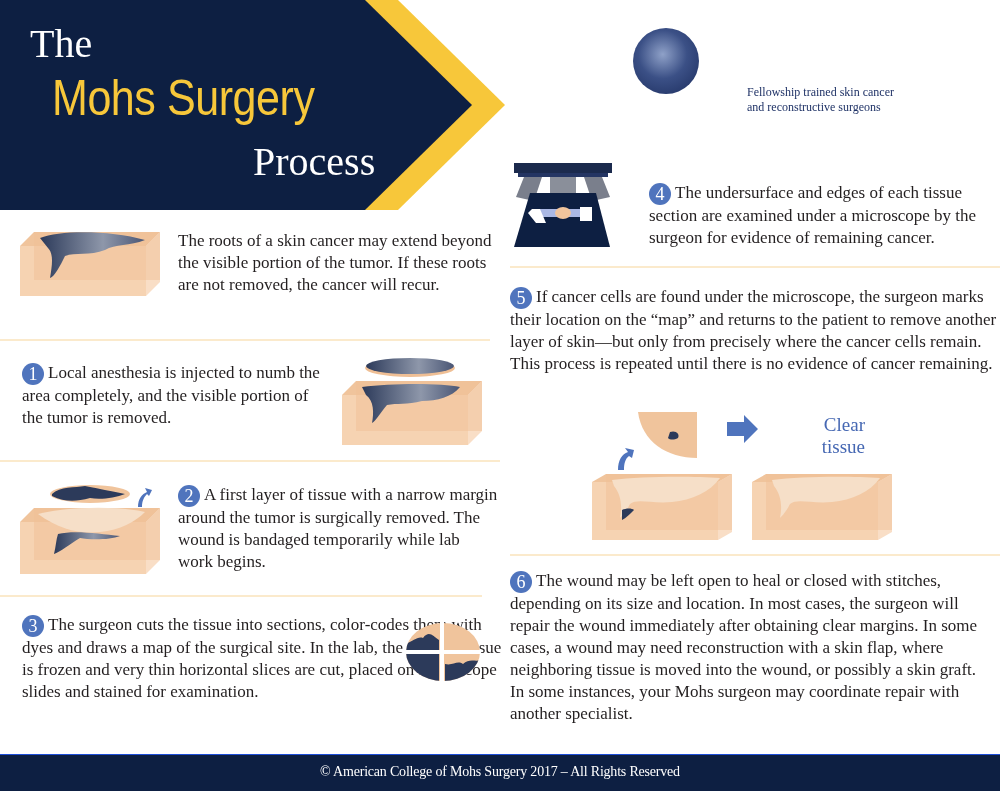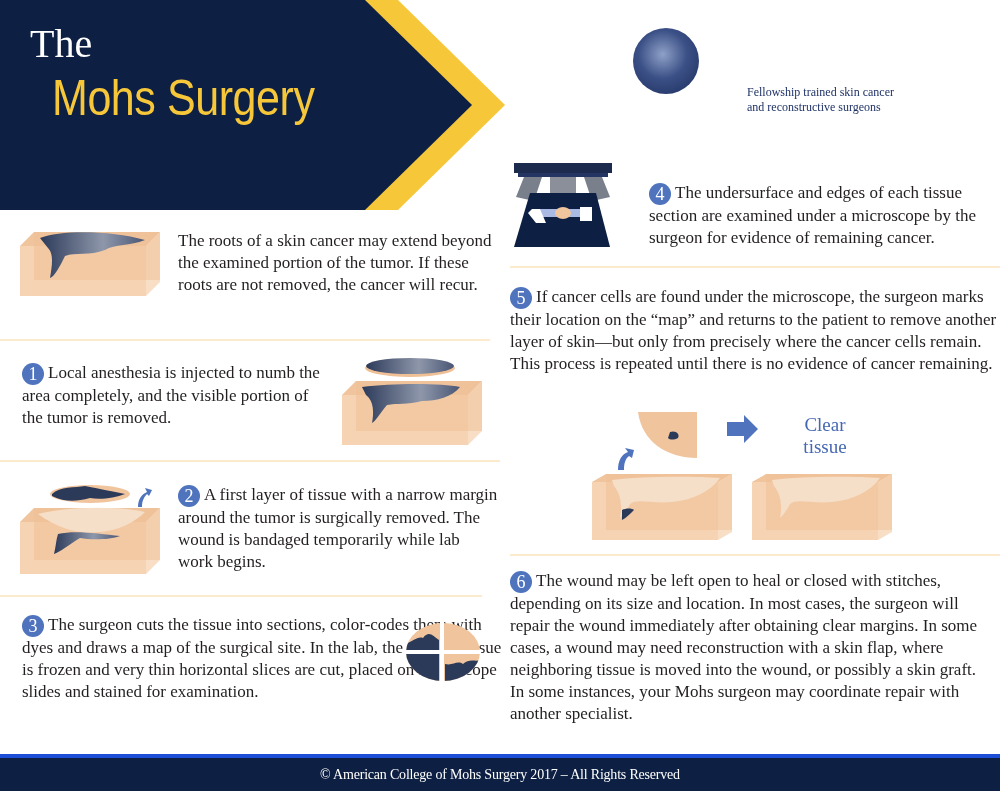--- a/index.html
+++ b/index.html
@@ -22,37 +22,38 @@
   .logo-name2 { top: 32px; }
   .logo-tag1, .logo-tag2 { position: absolute; left: 182px; font-family: "Liberation Serif", serif; color: #1f3266; font-size: 12px; line-height: 1; }
   .logo-tag1 { top: 58px; }
   .logo-tag2 { top: 73px; }
 
   .divider { position: absolute; height: 2px; background: #fbeacc; }
 
   .para { position: absolute; font-size: 17px; line-height: 22px; color: #231f20; }
   .num { display: inline-block; width: 22px; height: 22px; border-radius: 50%; background: #4f74bd; color: #fff; font-size: 18px; line-height: 22px; text-align: center; margin-right: 4px; vertical-align: -2px; }
 
-  .clear-label { position: absolute; left: 785px; top: 414px; width: 80px; text-align: center; color: #4668b3; font-size: 19px; line-height: 22px; }
+  .clear-label { position: absolute; left: 785px; top: 414px; width: 80px; text-align: right; color: #4668b3; font-size: 19px; line-height: 22px; }
 
-  .footer { position: absolute; left: 0; top: 754px; width: 1000px; height: 37px; background: #0d1f42; border-top: 4px solid #1d4ed8; }
+  .footer { position: absolute; left: 0; top: 754px; width: 1000px; height: 37px; background: #0d1f42; border-top: 1px solid #1d4ed8; }
   .footer-text { position: absolute; left: 0; top: 9px; width: 1000px; text-align: center; color: #fff; font-size: 14px; letter-spacing: -0.2px; }
 
   .illus { position: absolute; }
 </style>
 </head>
 <body>
 
 <div class="banner">
   <svg width="520" height="210" viewBox="0 0 520 210">
     <polygon points="0,0 398,0 505,105 398,210 0,210" fill="#f7c73a"></polygon>
     <polygon points="0,0 365,0 472,105 365,210 0,210" fill="#0d1f42"></polygon>
   </svg>
   <div class="title-the">The</div>
   <div class="title-main">Mohs Surgery</div>
+  <div class="title-process">Process</div>
 </div>
 
 <div class="logo">
   <div class="logo-circle"></div>
   <div class="logo-tag1">Fellowship trained skin cancer</div>
   <div class="logo-tag2">and reconstructive surgeons</div>
 </div>
 
 <svg class="illus" style="left:20px;top:226px;" width="140" height="70" viewBox="0 0 140 70">
   <defs>
@@ -61,21 +62,21 @@
         <stop offset="0.6" stop-color="#8e97aa"></stop>
         <stop offset="1" stop-color="#4a5675"></stop>
       </linearGradient>
   </defs>
   <polygon points="0,20 14,6 140,6 126,20" fill="#f0c49c"></polygon>
   <rect x="0" y="20" width="126" height="50" fill="#f6d3b2"></rect>
   <polygon points="126,20 140,6 140,56 126,70" fill="#f9dec6"></polygon>
   <rect x="14" y="6" width="126" height="48" fill="#efbf95" opacity="0.5"></rect>
   <path d="M20,12 C40,4 90,4 125,14 C110,20 95,18 85,24 C70,30 55,26 45,30 C40,40 35,50 30,52 C32,40 34,28 28,22 Z" fill="url(#tum)"></path>
 </svg>
-<div class="para" style="left:178px;top:230px;width:320px;">The roots of a skin cancer may extend beyond the examined portion of the tumor. If these roots are not removed, the cancer will recur.</div>
+<div class="para" style="left:178px;top:230px;width:320px;">The roots of a skin cancer may extend beyond the visible portion of the tumor. If these roots are not removed, the cancer will recur.</div>
 
 <div class="divider" style="left:0;top:339px;width:490px;"></div>
 
 <div class="para" style="left:22px;top:362px;width:305px;">
   <span class="num">1</span><span>Local anesthesia is injected to numb the area completely, and the visible portion of the tumor is removed.</span>
 </div>
 <svg class="illus" style="left:342px;top:355px;" width="140" height="90" viewBox="0 0 140 90">
   <ellipse cx="68" cy="13" rx="45" ry="9" fill="#efbf95"></ellipse>
   <ellipse cx="68" cy="11" rx="44" ry="8" fill="url(#tum)"></ellipse>
   <polygon points="0,40 14,26 140,26 126,40" fill="#f0c49c"></polygon>

